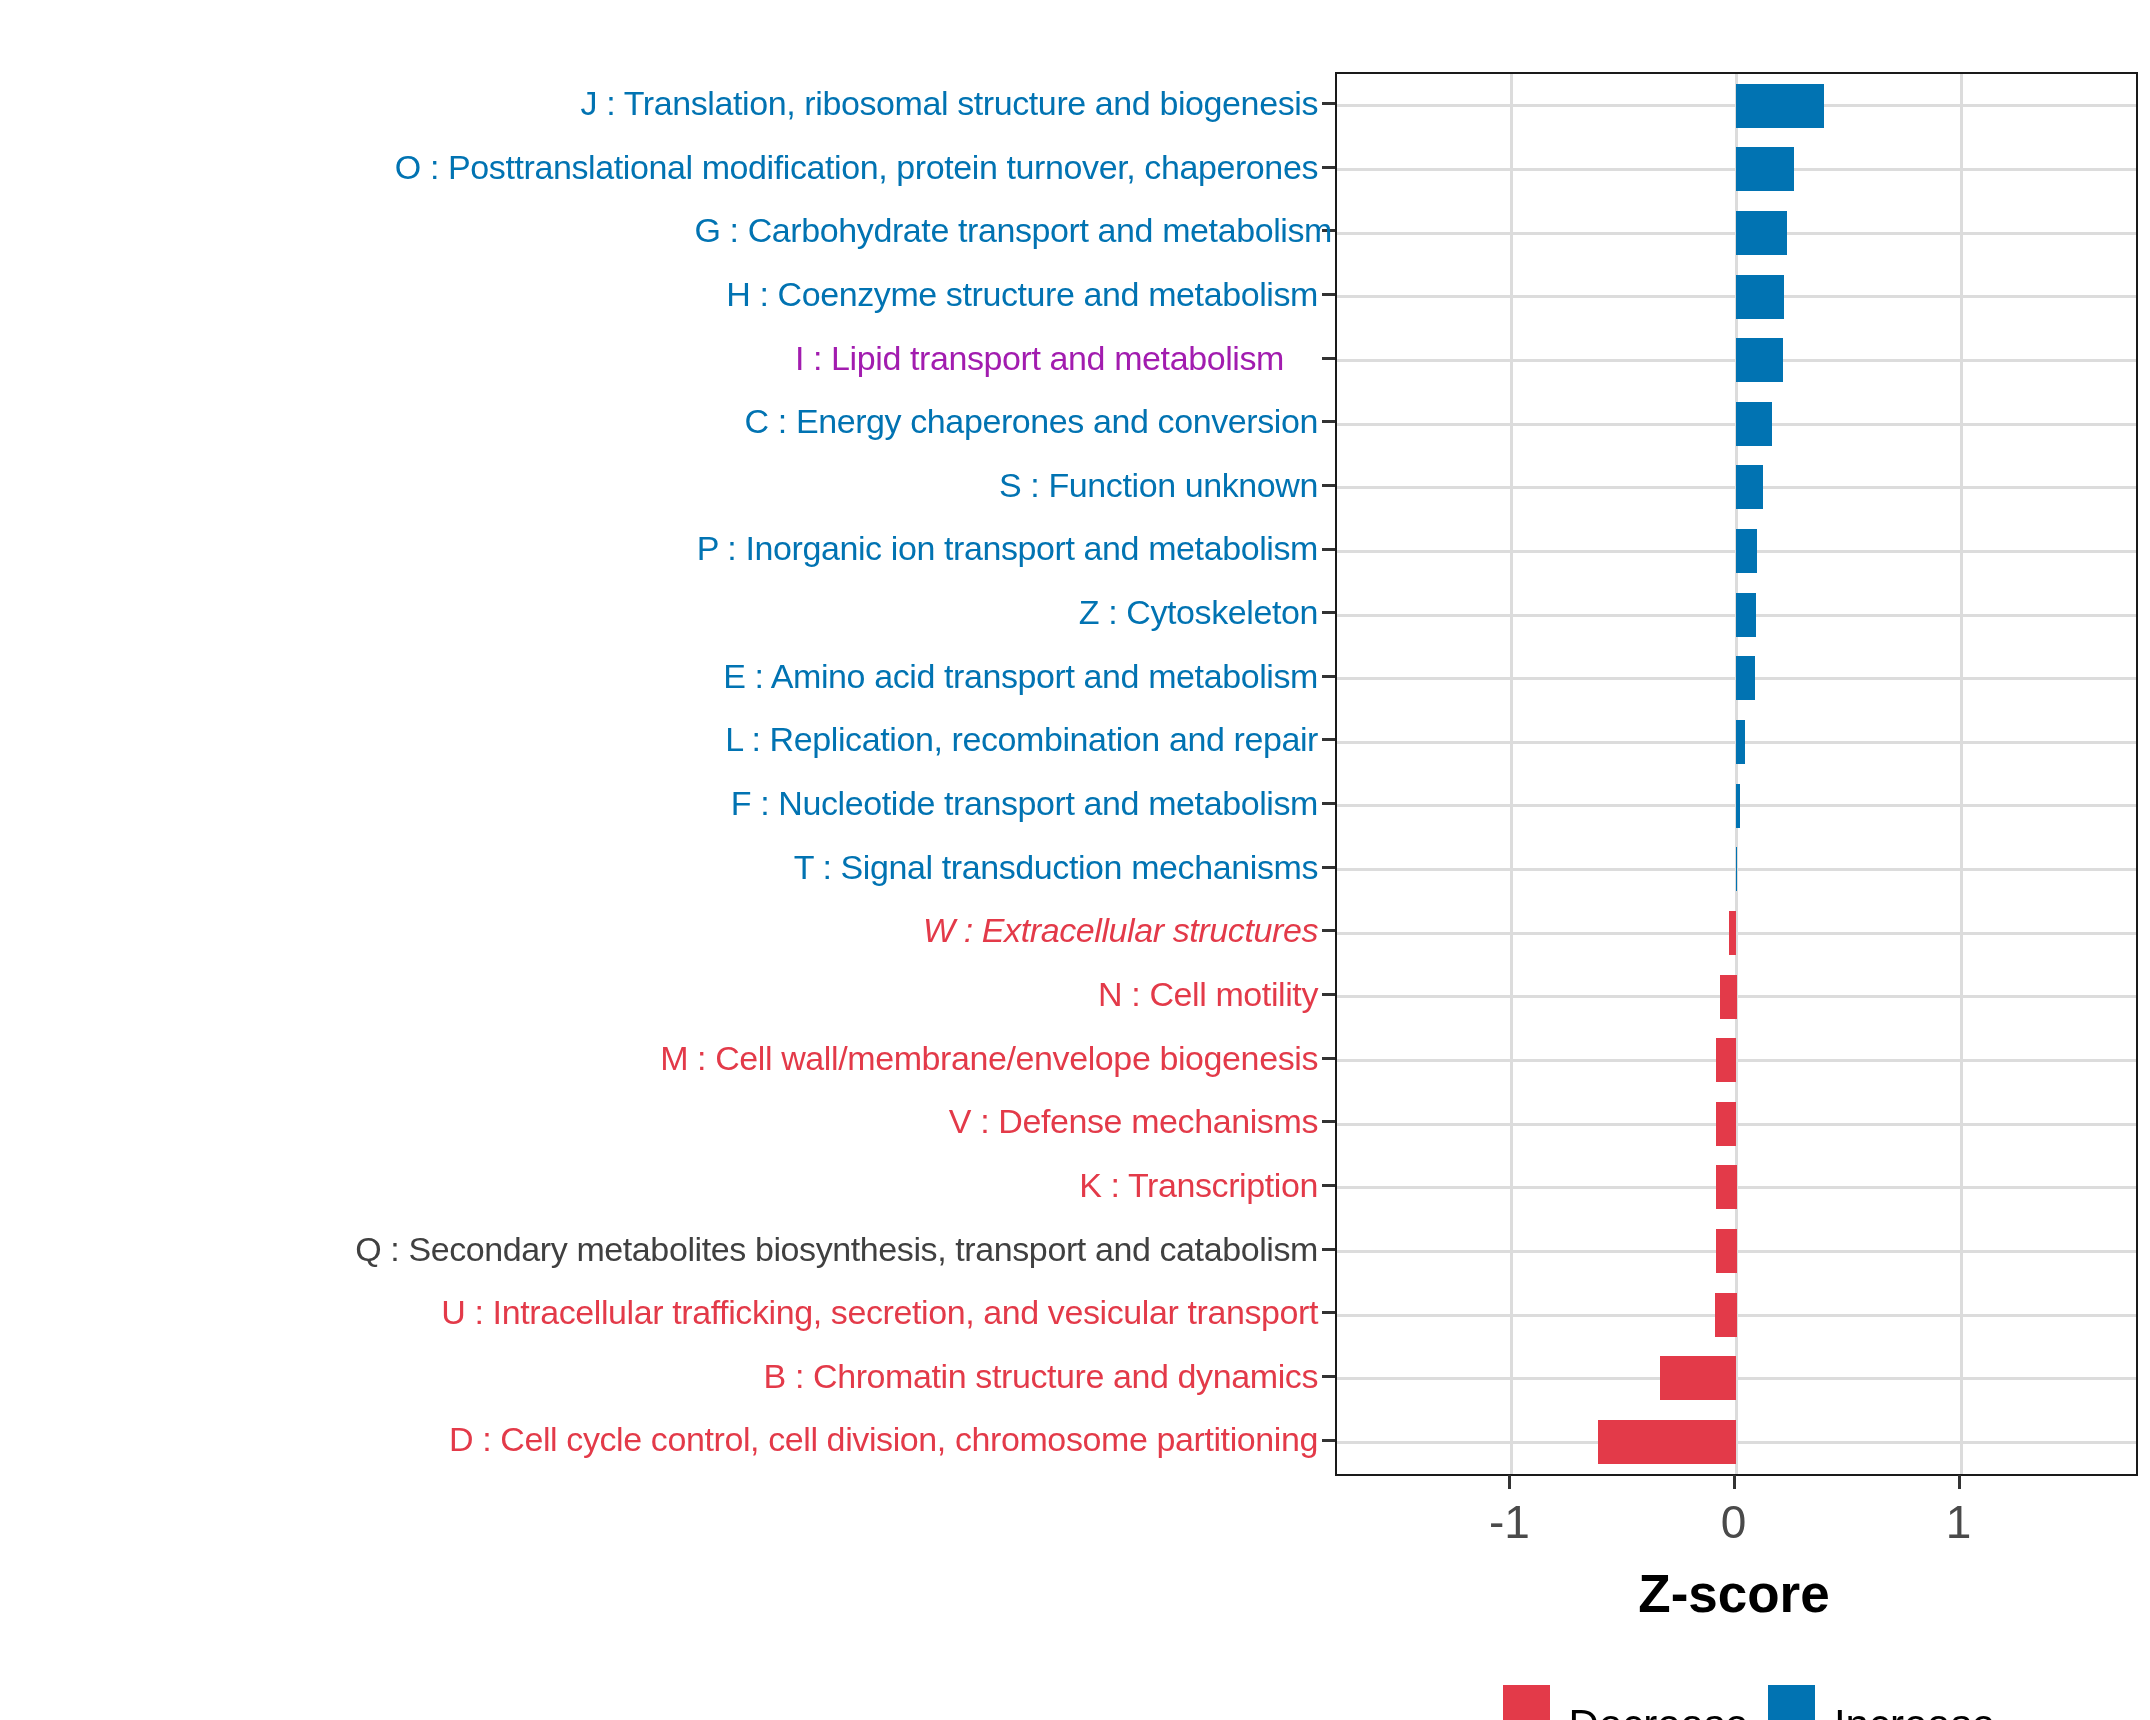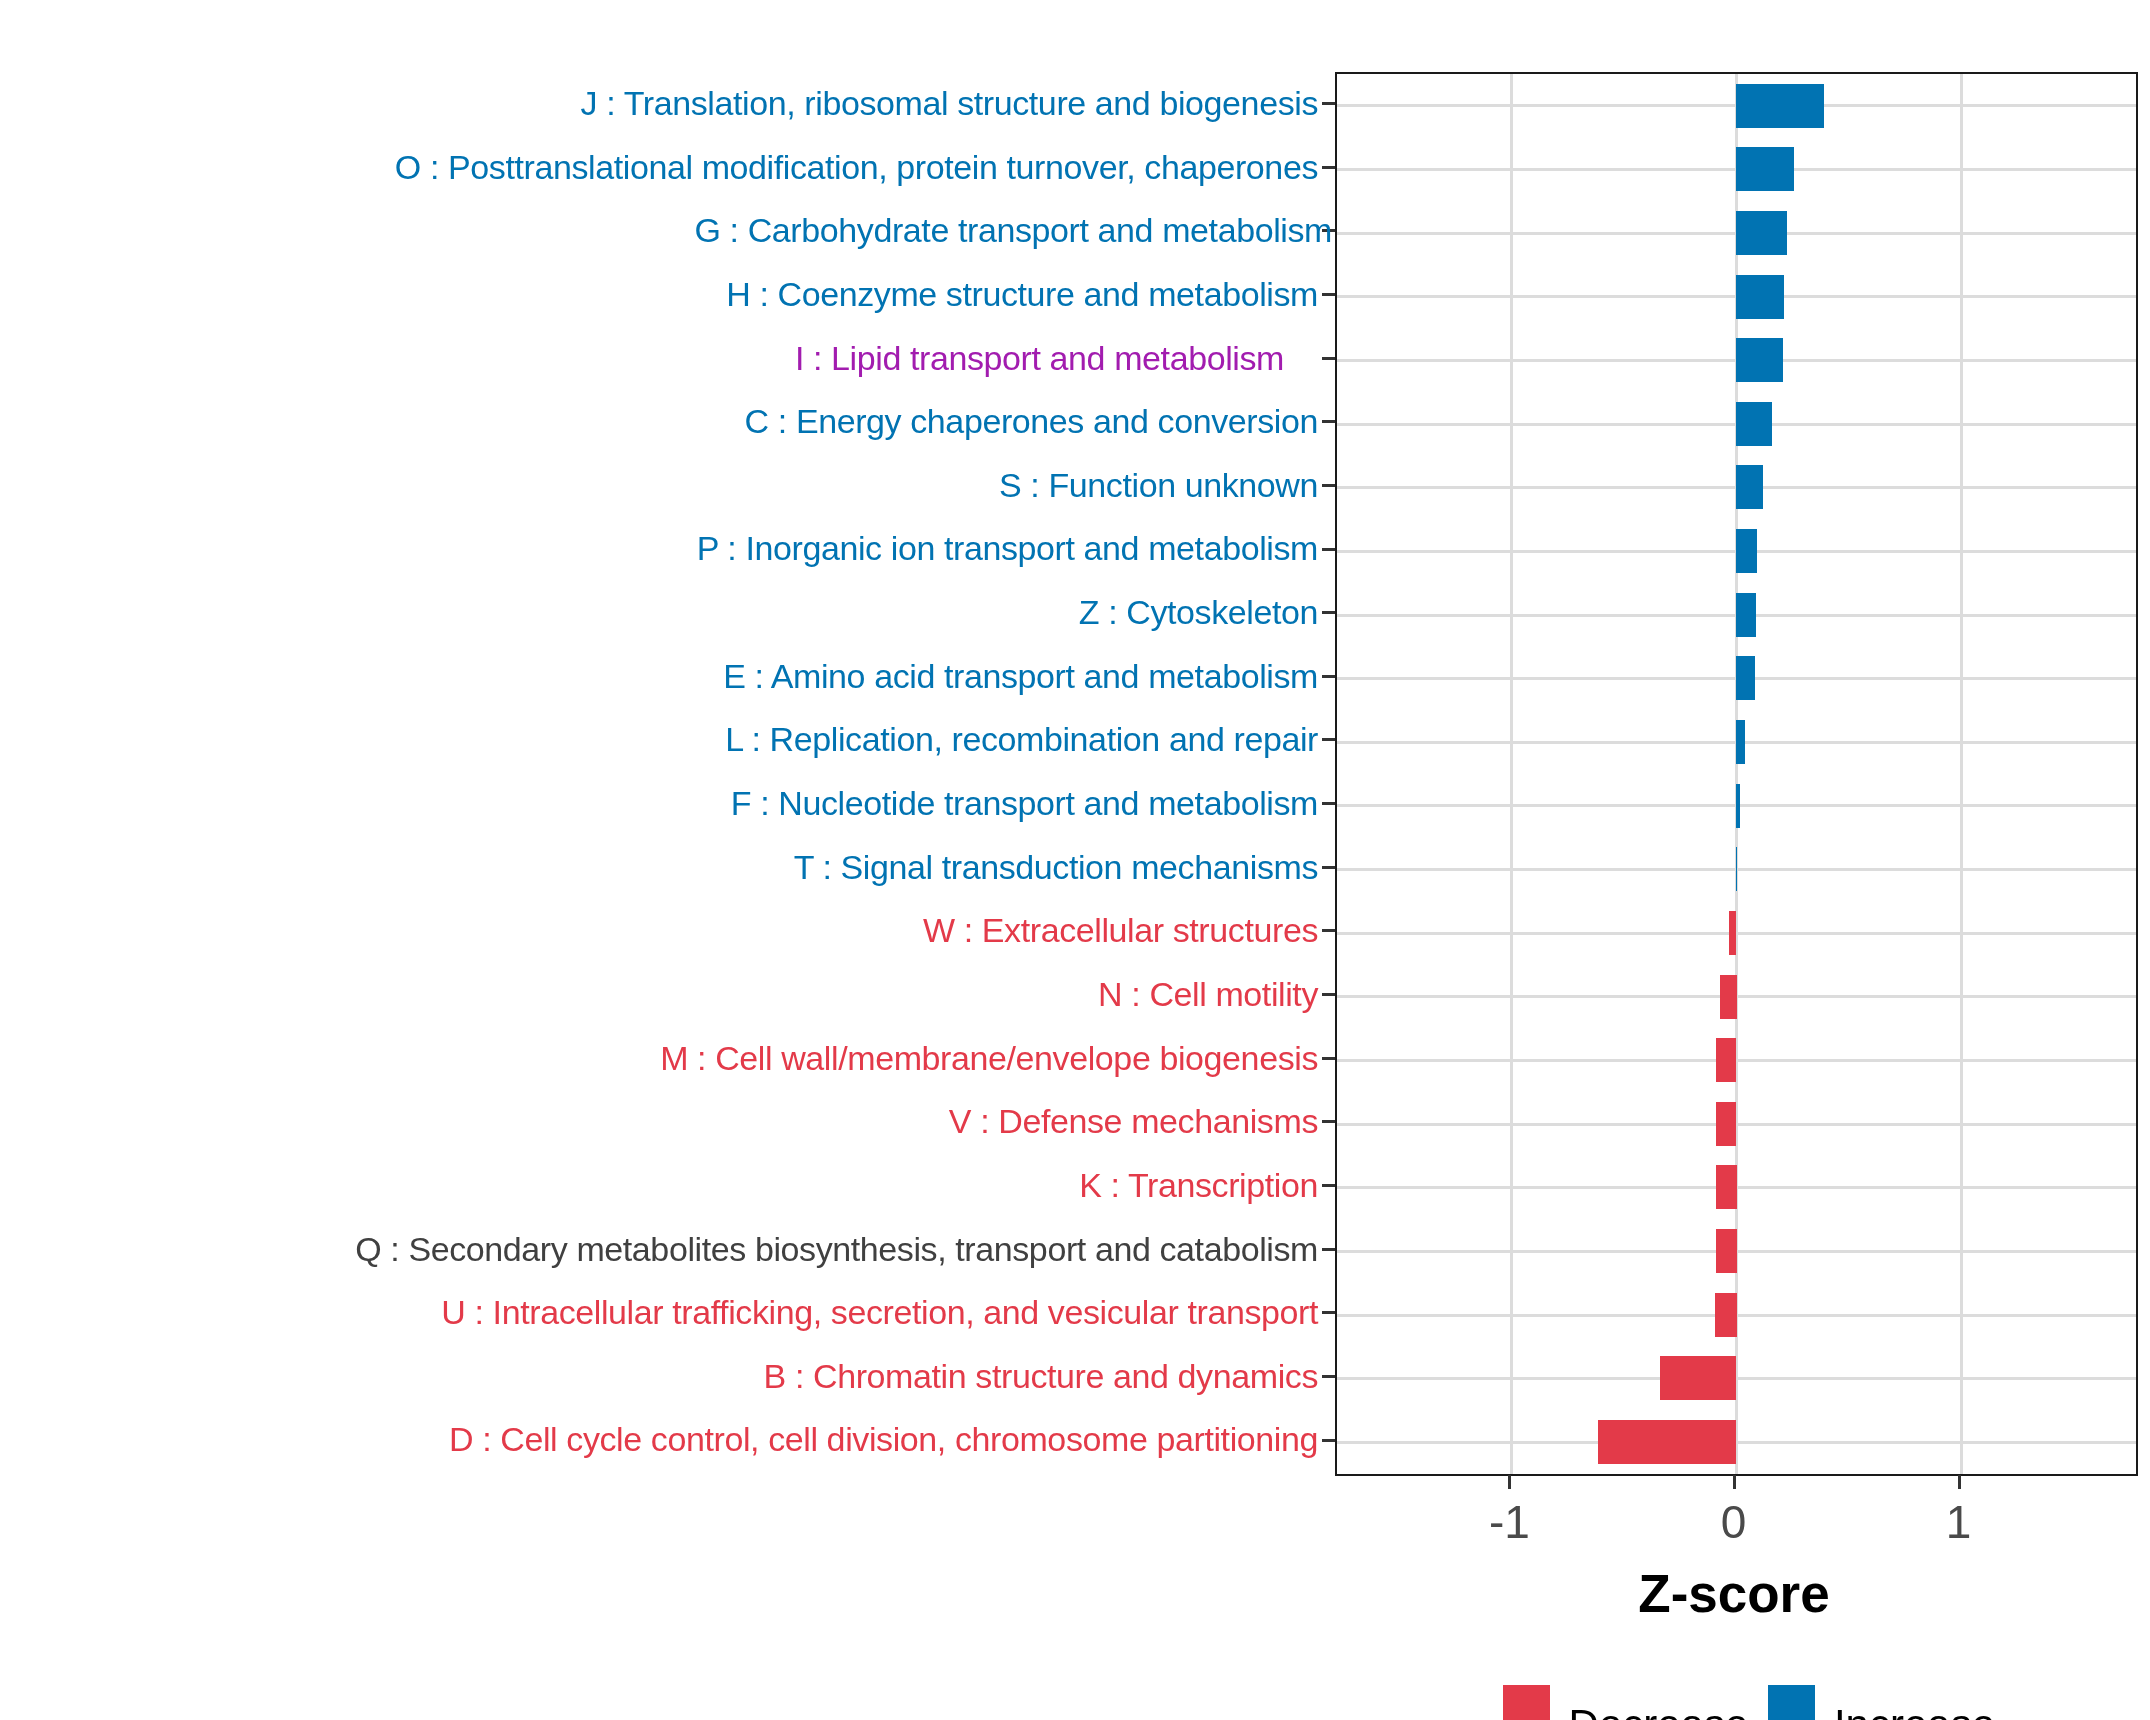--- a/index.html
+++ b/index.html
@@ -185,21 +185,21 @@
     <div class="ylabel" style="right: 833px; top: 591px; color: rgb(1, 115, 178);">Z : Cytoskeleton</div>
     <div class="ytick" style="left: 1322px; top: 675px;"></div>
     <div class="ylabel" style="right: 833px; top: 655px; color: rgb(1, 115, 178);">E : Amino acid transport and metabolism</div>
     <div class="ytick" style="left: 1322px; top: 738px;"></div>
     <div class="ylabel" style="right: 833px; top: 718px; color: rgb(1, 115, 178);">L : Replication, recombination and repair</div>
     <div class="ytick" style="left: 1322px; top: 802px;"></div>
     <div class="ylabel" style="right: 833px; top: 782px; color: rgb(1, 115, 178);">F : Nucleotide transport and metabolism</div>
     <div class="ytick" style="left: 1322px; top: 866px;"></div>
     <div class="ylabel" style="right: 833px; top: 846px; color: rgb(1, 115, 178);">T : Signal transduction mechanisms</div>
     <div class="ytick" style="left: 1322px; top: 929px;"></div>
-    <div class="ylabel" style="right: 833px; top: 909px; color: rgb(227, 58, 73);">W : Extracellular structures</div>
+    <div class="ylabel" style="right: 833px; top: 909px; color: rgb(227, 58, 73); font-style: italic;">W : Extracellular structures</div>
     <div class="ytick" style="left: 1322px; top: 993px;"></div>
     <div class="ylabel" style="right: 833px; top: 973px; color: rgb(227, 58, 73);">N : Cell motility</div>
     <div class="ytick" style="left: 1322px; top: 1057px;"></div>
     <div class="ylabel" style="right: 833px; top: 1037px; color: rgb(227, 58, 73);">M : Cell wall/membrane/envelope biogenesis</div>
     <div class="ytick" style="left: 1322px; top: 1120px;"></div>
     <div class="ylabel" style="right: 833px; top: 1100px; color: rgb(227, 58, 73);">V : Defense mechanisms</div>
     <div class="ytick" style="left: 1322px; top: 1184px;"></div>
     <div class="ylabel" style="right: 833px; top: 1164px; color: rgb(227, 58, 73);">K : Transcription</div>
     <div class="ytick" style="left: 1322px; top: 1248px;"></div>
     <div class="ylabel" style="right: 833px; top: 1228px; color: #404040;">Q : Secondary metabolites biosynthesis, transport and catabolism</div>

